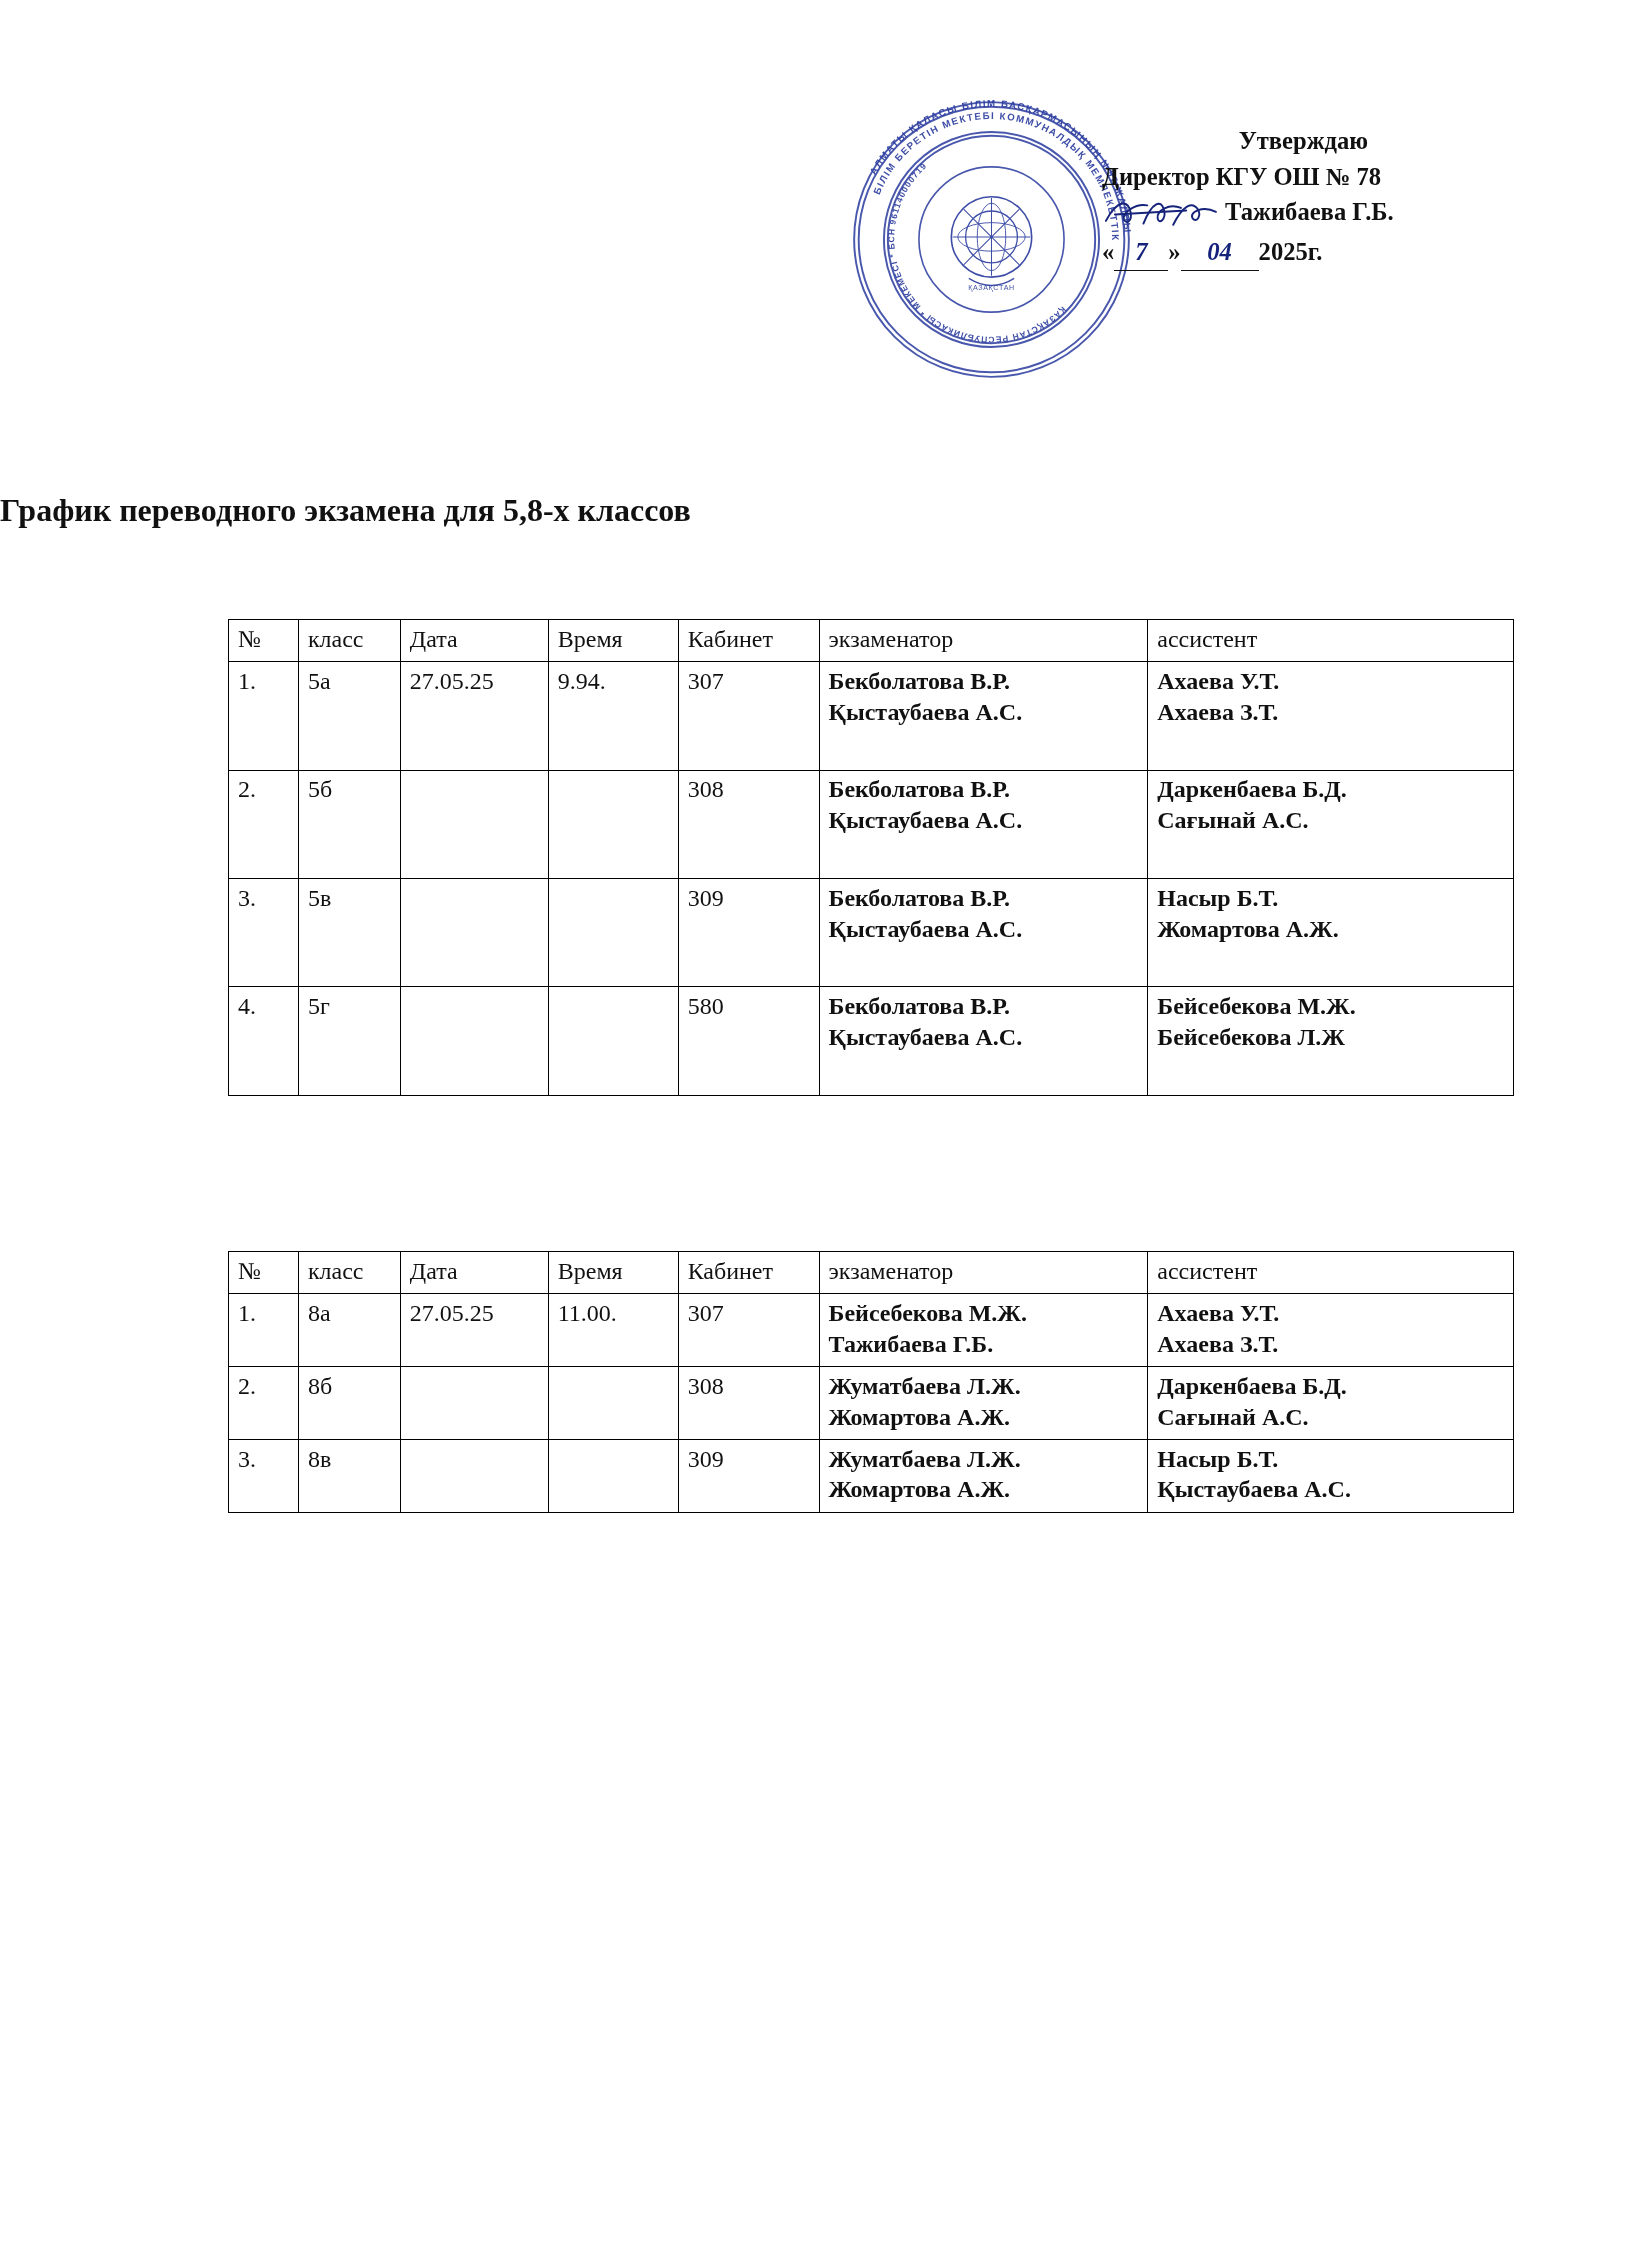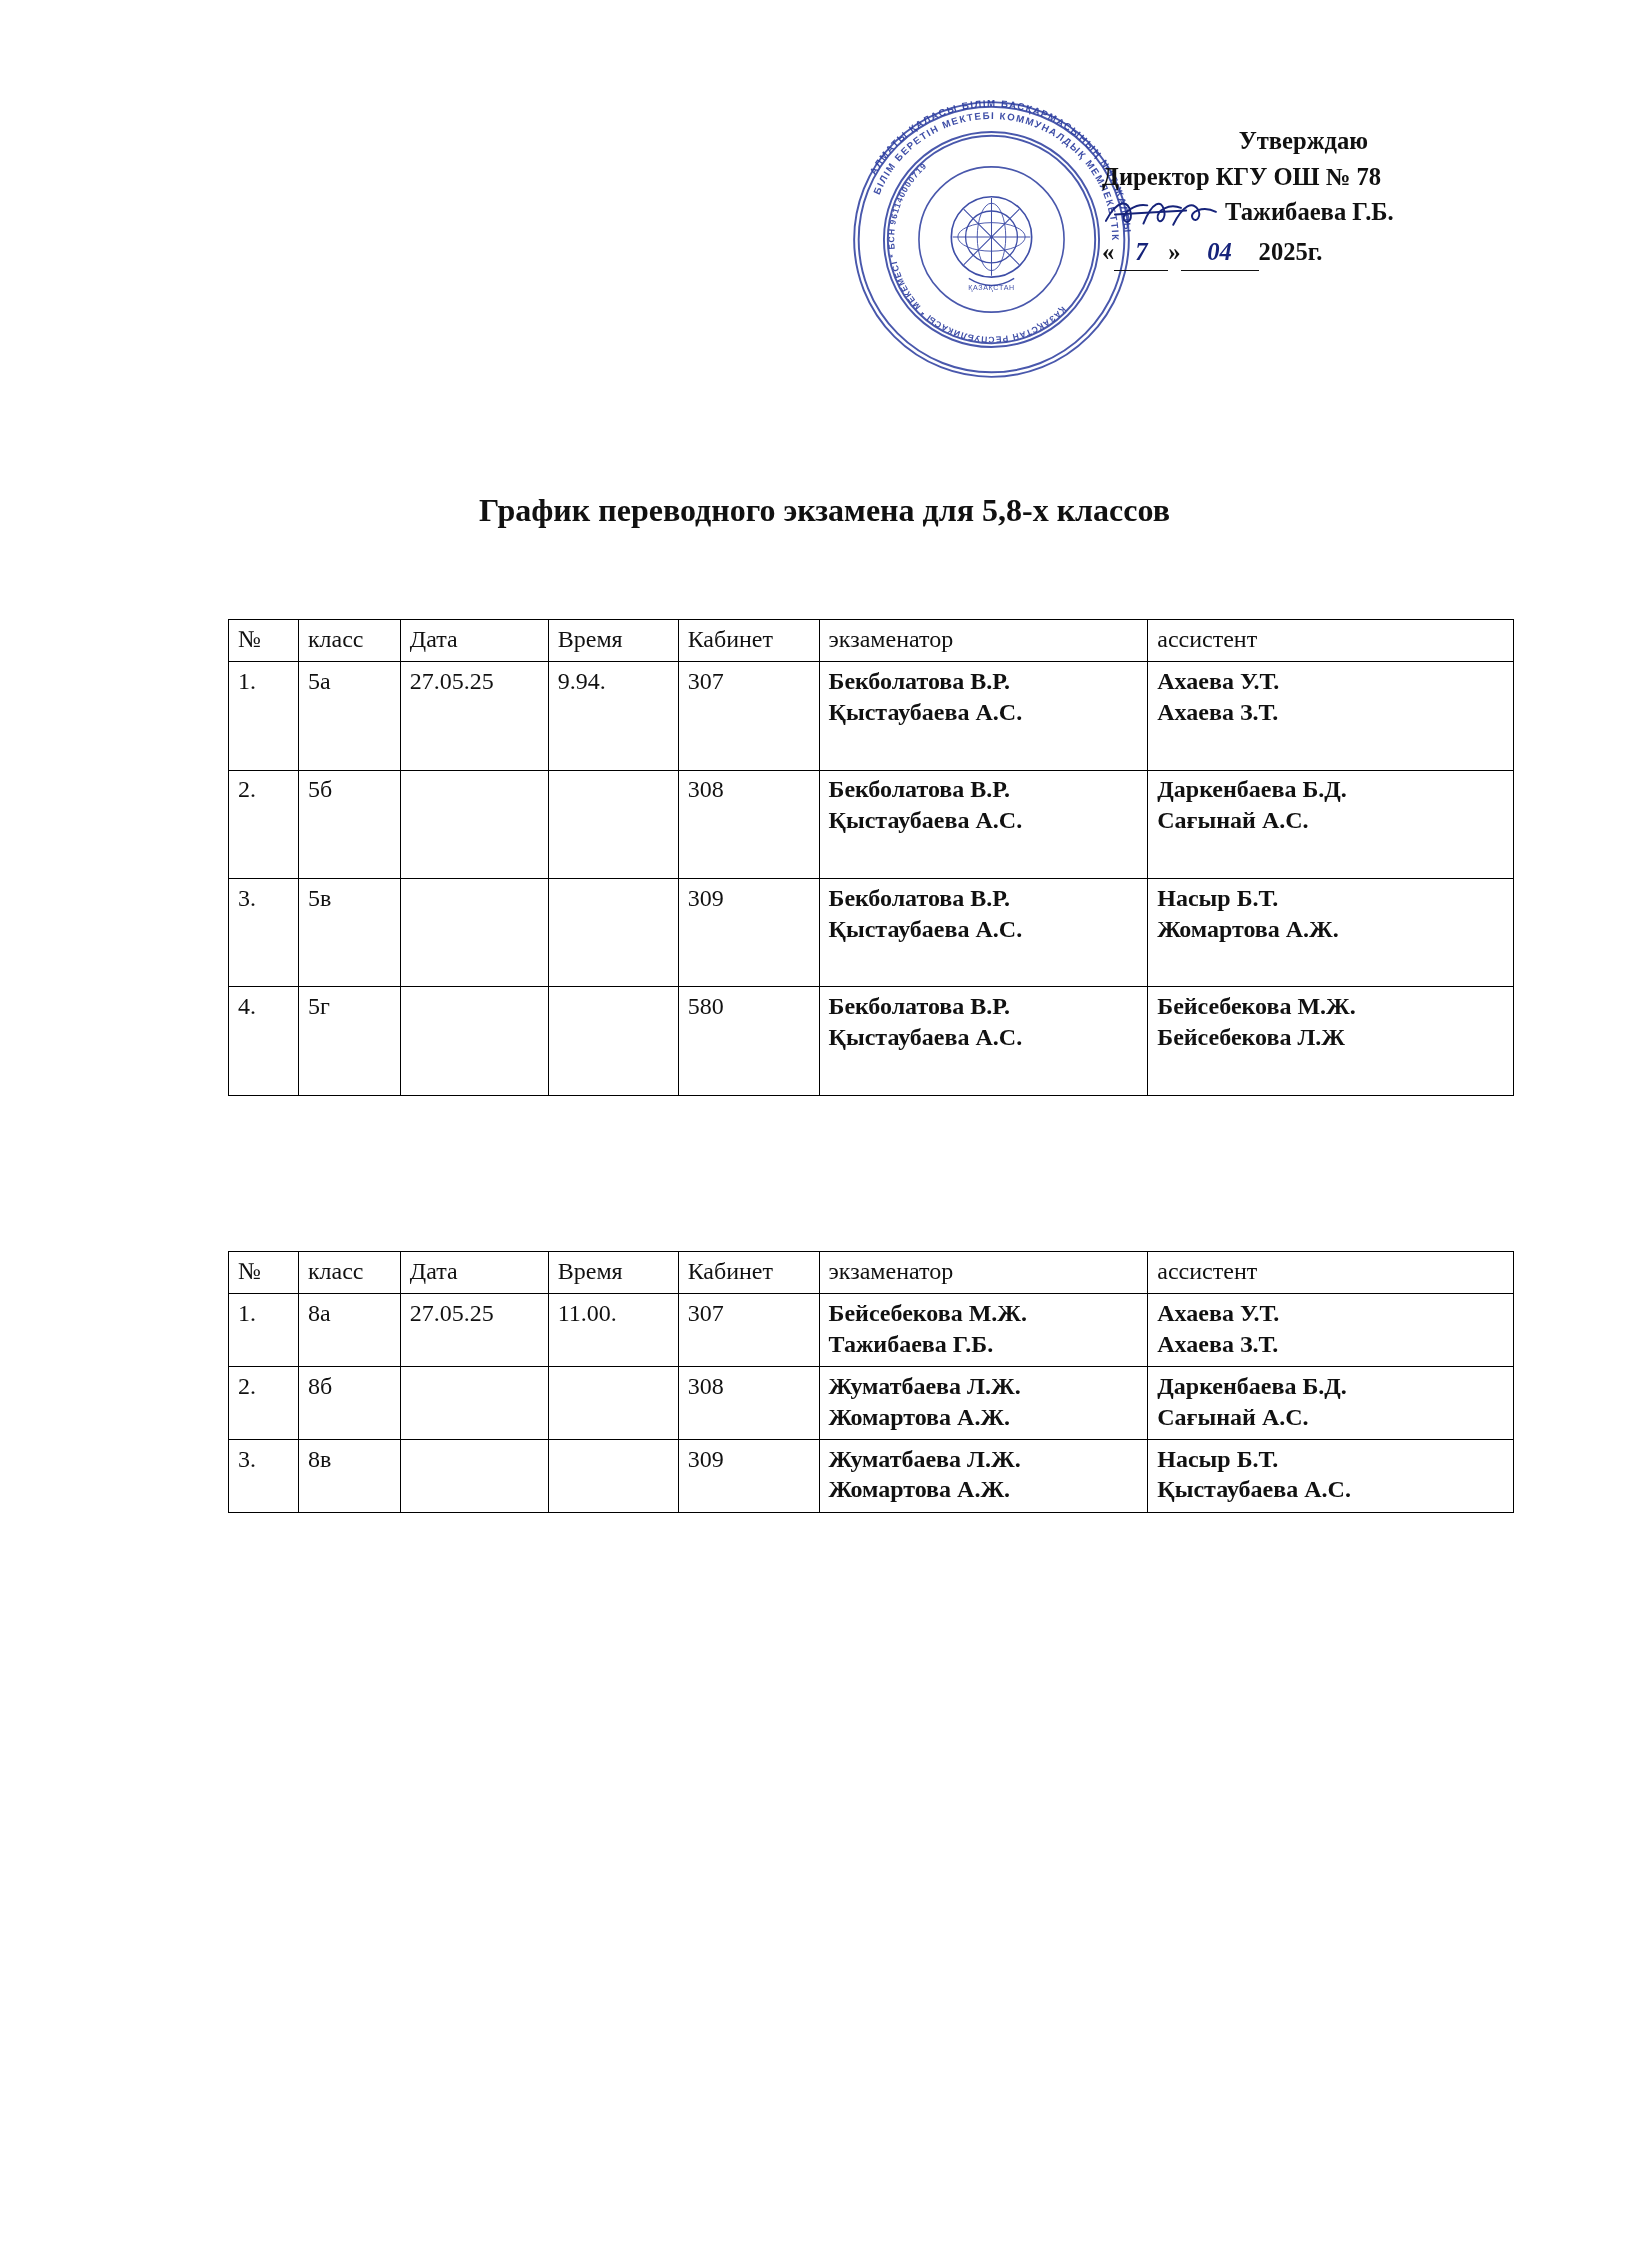--- a/index.html
+++ b/index.html
@@ -75,21 +75,20 @@
     height: 311px;
     pointer-events: none;
   }
 
   
   .doc-title {
     position: absolute;
     top: 492px;
     left: 0;
     width: 1649px;
-    text-align: center;
     font-size: 32px;
     font-weight: bold;
   }
 
   
   .sched-table {
     position: absolute;
     left: 228px;
     width: 1286px;
     border-collapse: collapse;

